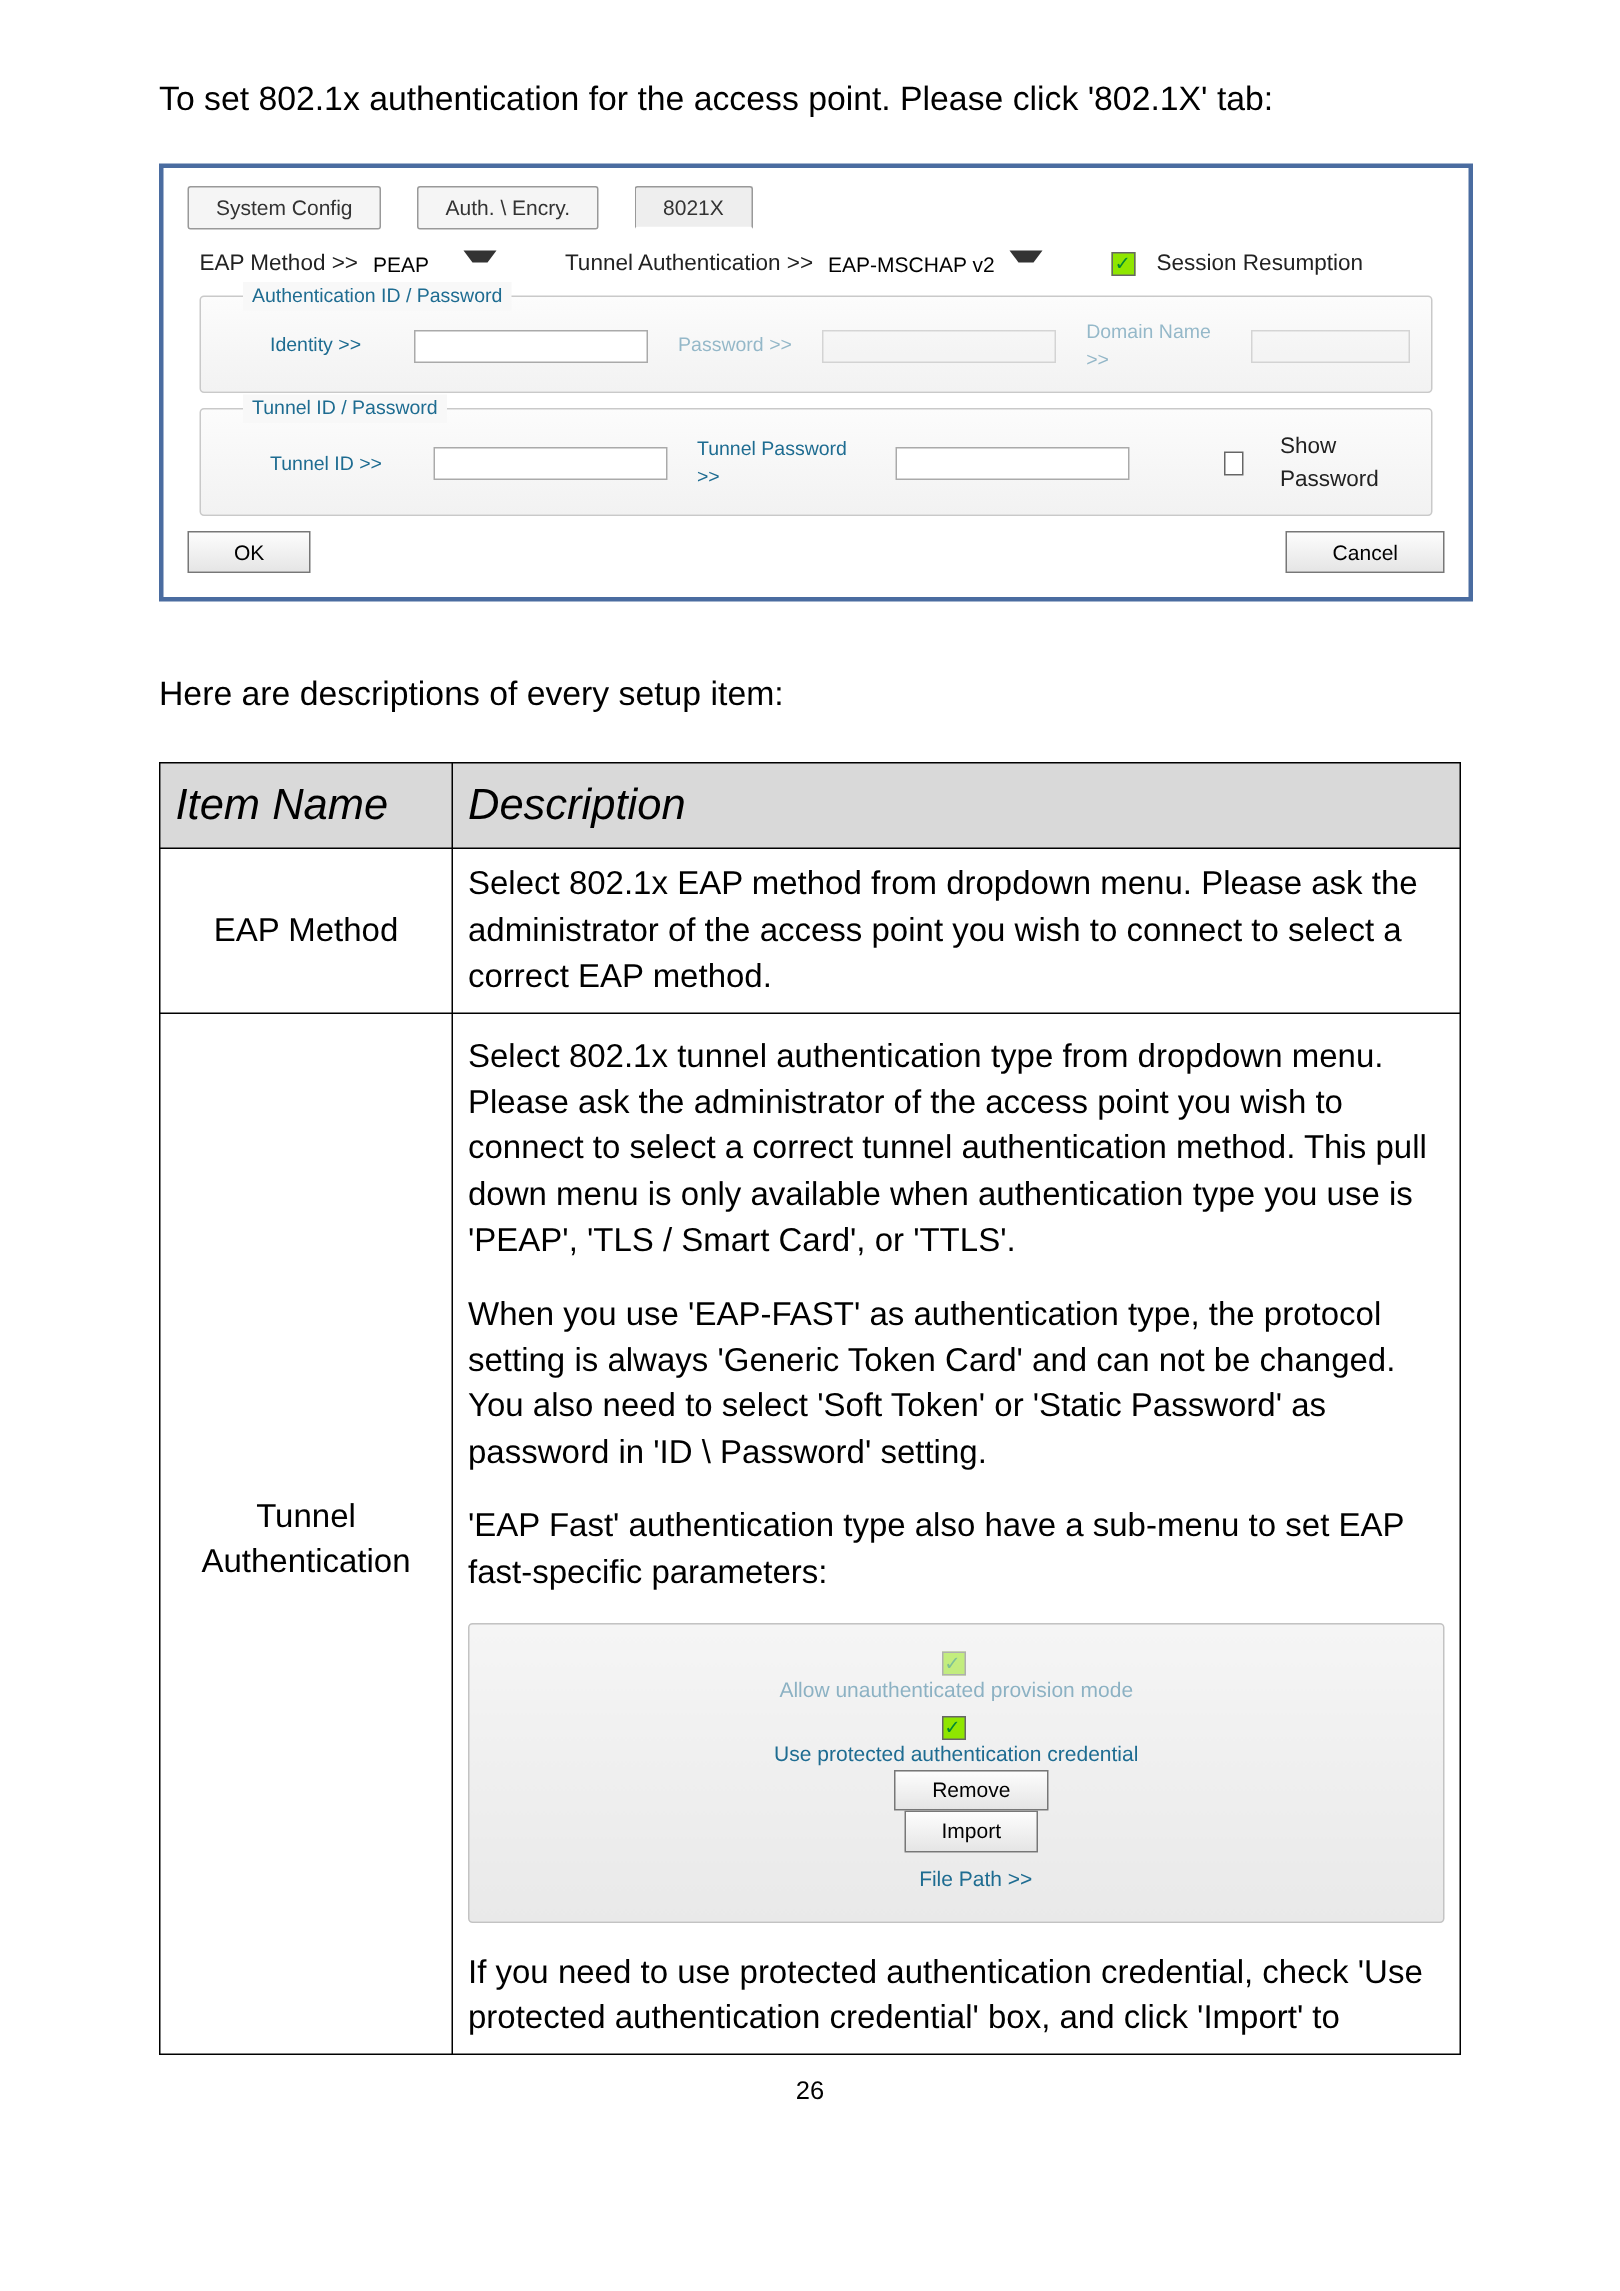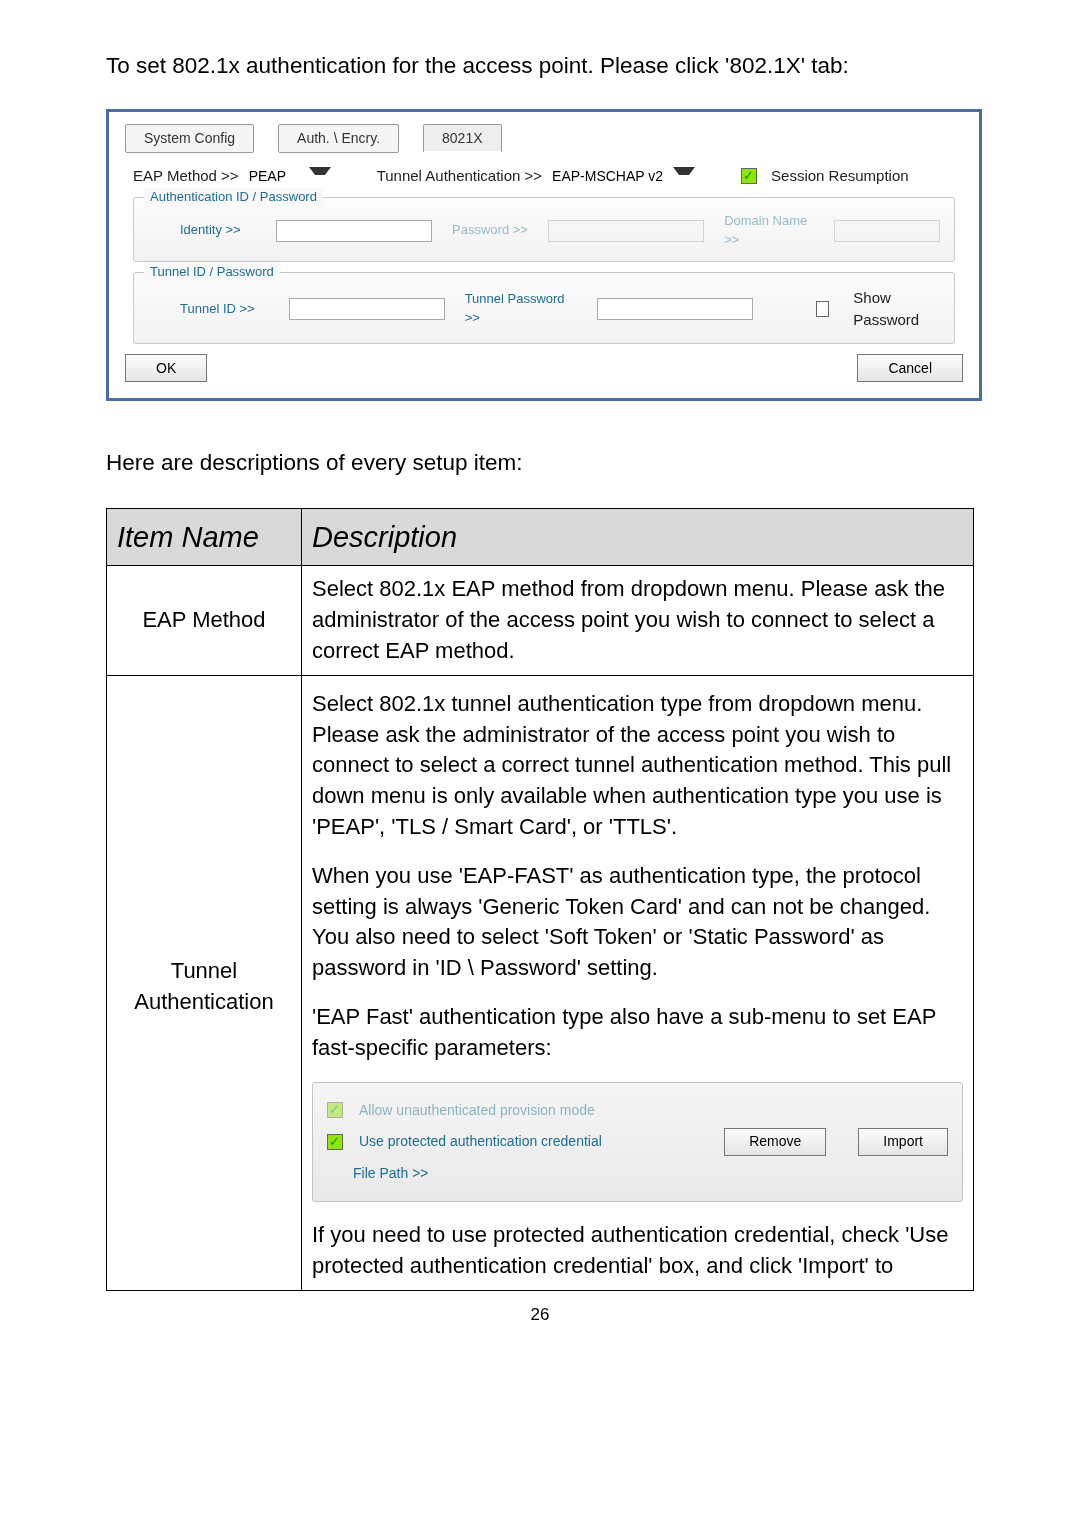--- a/index.html
+++ b/index.html
@@ -120,21 +120,21 @@
     border-radius: 3px;
     padding: 8px 14px 12px 14px;
     margin: 0 8px 10px 8px;
     position: relative;
     font-size: 14px;
     background: linear-gradient(#fcfcfc, #f2f2f2);
   }
   .legend {
     position: absolute;
     top: -10px;
-    left: 10px;
+    left: 28px;
     background: #f8f8f8;
     padding: 0 6px;
     font-size: 13px;
     color: #1e6c91;
   }
   .row {
     display: flex;
     align-items: center;
     gap: 20px;
     margin-top: 6px;
@@ -199,22 +199,23 @@
     border: 1px solid #c3c3c3;
     border-radius: 3px;
     padding: 10px 14px 10px 14px;
     font-size: 14px;
     color: #1e6c91;
     margin: 4px 0 18px 0;
   }
   .subpanel .srow {
     display: flex;
     align-items: center;
-    gap: 12px;
+    gap: 0;
     margin: 8px 0;
+    flex-direction: column;
   }
   .chk {
     display: inline-block;
     width: 14px;
     height: 14px;
     border: 1px solid #666;
     margin-right: 4px;
     position: relative;
     background: #fff;
   }

